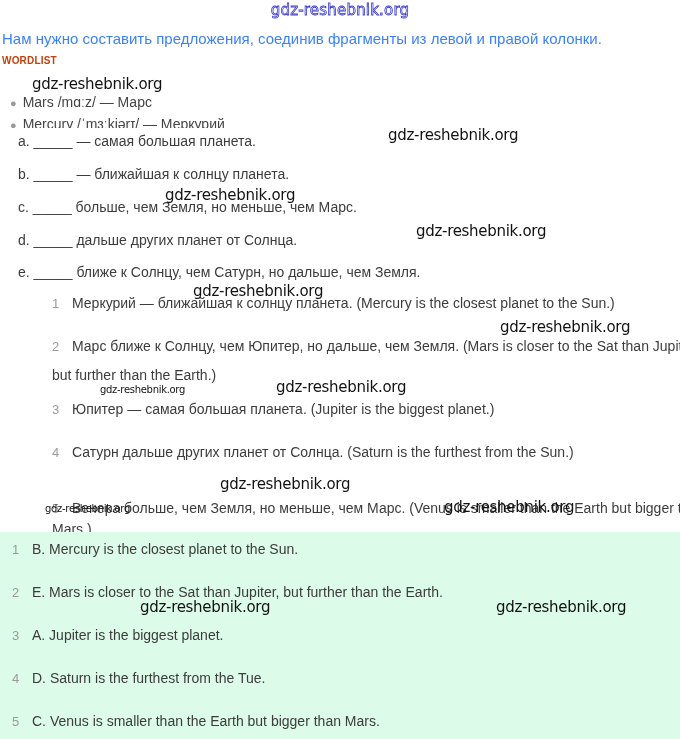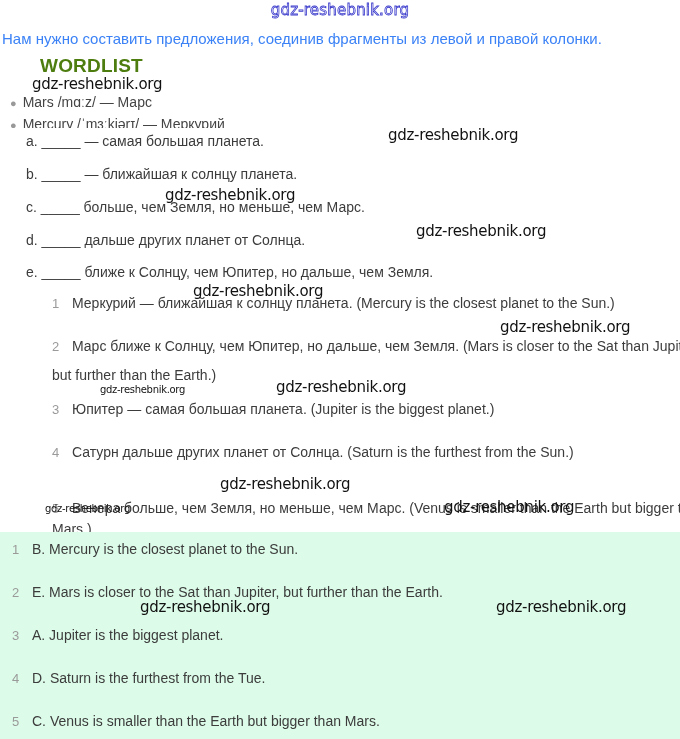--- a/index.html
+++ b/index.html
@@ -7,25 +7,25 @@
     width: 680px; height: 739px; position: relative; overflow: hidden;
     background: #ffffff; color: #3a3a3a;
     font-family: "Liberation Sans", sans-serif;
   }
   .site-wm {
     position: absolute; top: 1px; left: 0; width: 680px; text-align: center;
     font-family: "DejaVu Sans", sans-serif; font-size: 15px;
     color: #ffffff; -webkit-text-stroke: 0.8px #3a3acc; letter-spacing: 0.2px;
   }
   .intro { position: absolute; top: 30px; left: 2px; font-size: 15px; color: #3b82f6; }
-  .wordlist-title { position: absolute; top: 55px; left: 2px; font-size: 19px; font-weight: bold; color: #4d7c0f; letter-spacing: 0.2px; margin-left: 38px; }
+  .wordlist-title { position: absolute; top: 55px; left: 2px; font-size: 10px; font-weight: bold; color: #c2410c; letter-spacing: 0.2px; }
   .wordlist-box { position: absolute; top: 92px; left: 10px; width: 320px; height: 36px; overflow: hidden; font-size: 14px; color: #444; }
   .wl-item { height: 22px; line-height: 20px; white-space: nowrap; }
   .wl-bullet { color: #999; margin-right: 6px; font-size: 11px; }
-  .opt { position: absolute; left: 10px; font-size: 14px; color: #3c3c3c; white-space: nowrap; padding-left: 16px; }
+  .opt { position: absolute; left: 2px; font-size: 14px; color: #3c3c3c; white-space: nowrap; padding-left: 16px; }
   .ans { position: absolute; left: 12px; font-size: 14px; color: #3c3c3c; line-height: 28px; width: 660px; margin-left: 40px; }
   .ans .num { display: inline-block; width: 20px; color: #9a9a9a; font-size: 13px; }
   .green { position: absolute; top: 532px; left: 0; width: 680px; height: 207px; background: #dcfbe8; }
   .key { position: absolute; left: 12px; font-size: 14px; color: #3c3c3c; white-space: nowrap; }
   .key .num { display: inline-block; width: 20px; color: #9a9a9a; font-size: 13px; }
   .wm { position: absolute; font-family: "DejaVu Sans", sans-serif; color: #111; white-space: nowrap; letter-spacing: -0.3px; }
   .wm.big { font-size: 15px; }
   .wm.small { font-size: 10px; }
 </style>
 </head>
@@ -43,21 +43,21 @@
   </div>
   <div class="wl-item">
     <span class="wl-bullet">●</span><span>Mercury /ˈmɜːkjərɪ/ — Меркурий</span>
   </div>
 </div>
 
 <div class="opt" style="top:133px">a. _____ — самая большая планета.</div>
 <div class="opt" style="top:166px">b. _____ — ближайшая к солнцу планета.</div>
 <div class="opt" style="top:199px">c. _____ больше, чем Земля, но меньше, чем Марс.</div>
 <div class="opt" style="top:232px">d. _____ дальше других планет от Солнца.</div>
-<div class="opt" style="top:264px">e. _____ ближе к Солнцу, чем Юпитер, но дальше, чем Земля.</div>
+<div class="opt" style="top:264px">e. _____ ближе к Солнцу, чем Сатурн, но дальше, чем Земля.</div>
 
 <div class="ans" style="top:289px">
   <span class="num">1</span><span>Меркурий — ближайшая к солнцу планета. (Mercury is the closest planet to the Sun.)</span>
 </div>
 <div class="ans" style="top:332px; line-height:29px;">
   <span class="num">2</span><span>Марс ближе к Солнцу, чем Юпитер, но дальше, чем Земля. (Mars is closer to the Sat than Jupiter, but further than the Earth.)</span>
 </div>
 <div class="ans" style="top:395px">
   <span class="num">3</span><span>Юпитер — самая большая планета. (Jupiter is the biggest planet.)</span>
 </div>

